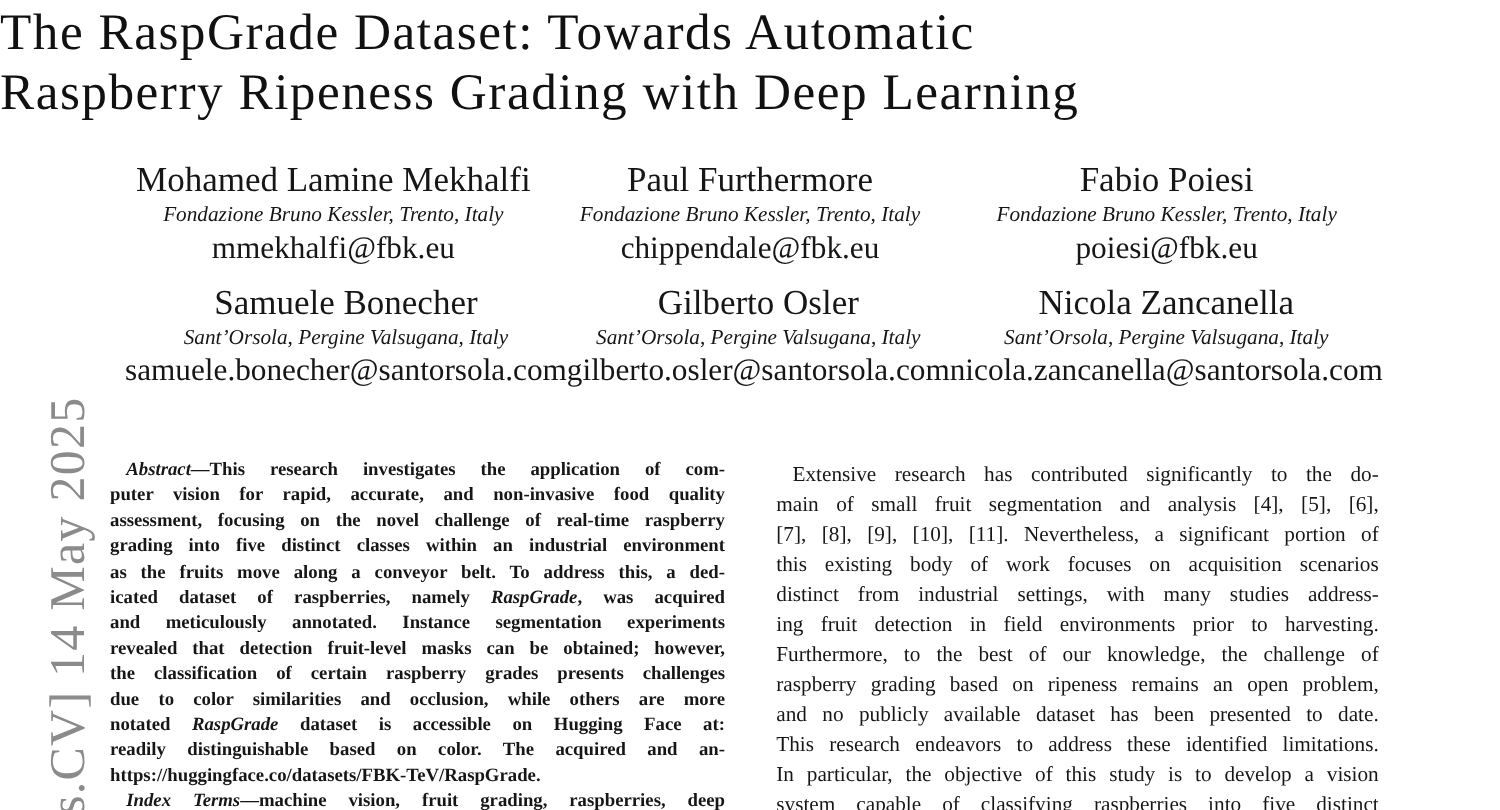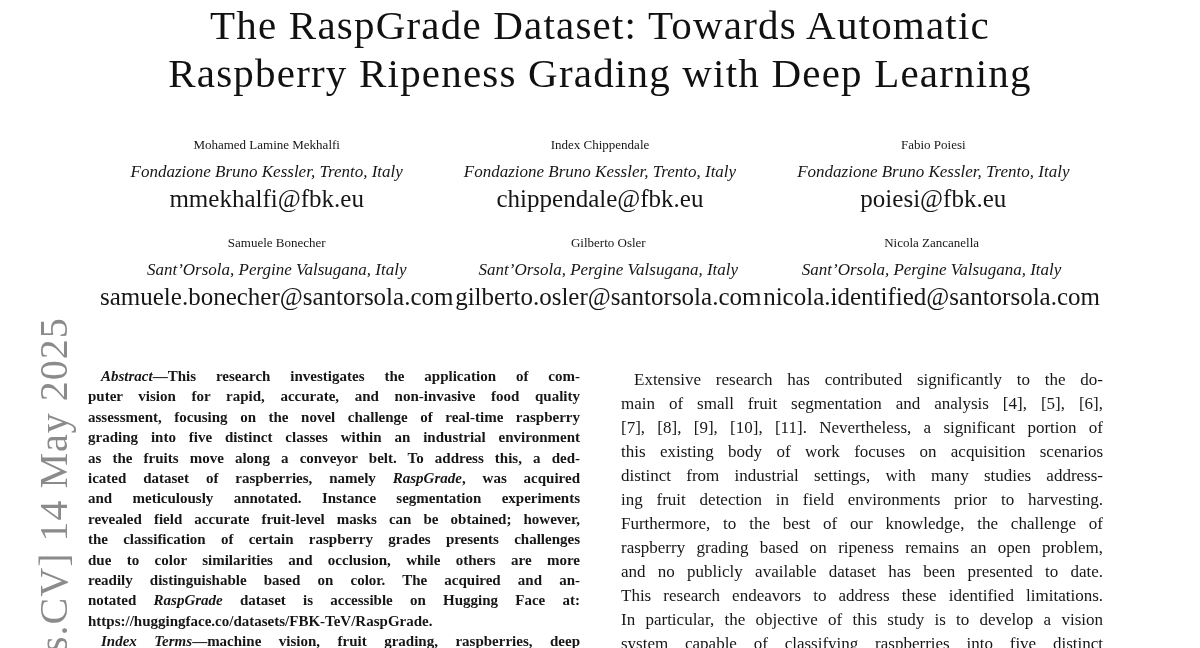--- a/index.html
+++ b/index.html
@@ -13,33 +13,33 @@
     font-family: "Liberation Serif", serif;
   }
   .title {
     position: absolute;
     top: 1px; left: 0; right: 0;
     margin: 0;
     font-weight: 400;
     font-size: 41px;
     line-height: 48px;
     letter-spacing: 1.2px;
-    text-align: center;
+    text-align: left;
     color: #111111;
   }
   .authors {
     position: absolute;
     left: 100px;
     width: 1000px;
     display: flex;
   }
   .authors-row-1 { top: 131px; }
   .authors-row-2 { top: 229px; }
   .author { flex: 1; text-align: center; }
-  .aname  { font-size: 13px;   line-height: 27px; }
+  .aname  { font-size: 28px;   line-height: 27px; }
   .aaff   { font-size: 17px; line-height: 27px; font-style: italic; }
   .aemail { font-size: 25px; line-height: 27px; }
   .col { position: absolute; }
   .col-left {
     left: 88px; top: 366px; width: 492px;
     font-weight: 700;
     font-size: 15px;
   }
   .col-left .tline { height: 20.4px; line-height: 20.4px; }
   .col-right {
@@ -80,21 +80,21 @@
     <div>Raspberry Ripeness Grading with Deep Learning</div>
   </h1>
 
   <div class="authors authors-row-1">
     <div class="author">
       <div class="aname">Mohamed Lamine Mekhalfi</div>
       <div class="aaff">Fondazione Bruno Kessler, Trento, Italy</div>
       <div class="aemail">mmekhalfi@fbk.eu</div>
     </div>
     <div class="author">
-      <div class="aname">Index Chippendale</div>
+      <div class="aname">Paul Furthermore</div>
       <div class="aaff">Fondazione Bruno Kessler, Trento, Italy</div>
       <div class="aemail">chippendale@fbk.eu</div>
     </div>
     <div class="author">
       <div class="aname">Fabio Poiesi</div>
       <div class="aaff">Fondazione Bruno Kessler, Trento, Italy</div>
       <div class="aemail">poiesi@fbk.eu</div>
     </div>
   </div>
 
@@ -105,37 +105,37 @@
       <div class="aemail">samuele.bonecher@santorsola.com</div>
     </div>
     <div class="author">
       <div class="aname">Gilberto Osler</div>
       <div class="aaff">Sant’Orsola, Pergine Valsugana, Italy</div>
       <div class="aemail">gilberto.osler@santorsola.com</div>
     </div>
     <div class="author">
       <div class="aname">Nicola Zancanella</div>
       <div class="aaff">Sant’Orsola, Pergine Valsugana, Italy</div>
-      <div class="aemail">nicola.identified@santorsola.com</div>
+      <div class="aemail">nicola.zancanella@santorsola.com</div>
     </div>
   </div>
 
   <div class="col col-left">
       <div class="tline indent"><span class="it">Abstract</span><span>—This research investigates the application of com-</span></div>
       <div class="tline"><span>puter vision for rapid, accurate, and non-invasive food quality</span></div>
       <div class="tline"><span>assessment, focusing on the novel challenge of real-time raspberry</span></div>
       <div class="tline"><span>grading into five distinct classes within an industrial environment</span></div>
       <div class="tline"><span>as the fruits move along a conveyor belt. To address this, a ded-</span></div>
       <div class="tline"><span>icated dataset of raspberries, namely </span><span class="it">RaspGrade</span><span>, was acquired</span></div>
       <div class="tline"><span>and meticulously annotated. Instance segmentation experiments</span></div>
-      <div class="tline"><span>revealed field accurate fruit-level masks can be obtained; however,</span></div>
+      <div class="tline"><span>revealed that detection fruit-level masks can be obtained; however,</span></div>
       <div class="tline"><span>the classification of certain raspberry grades presents challenges</span></div>
       <div class="tline"><span>due to color similarities and occlusion, while others are more</span></div>
+      <div class="tline"><span>notated </span><span class="it">RaspGrade</span><span> dataset is accessible on Hugging Face at:</span></div>
       <div class="tline"><span>readily distinguishable based on color. The acquired and an-</span></div>
-      <div class="tline"><span>notated </span><span class="it">RaspGrade</span><span> dataset is accessible on Hugging Face at:</span></div>
       <div class="tline lastline"><span>https://huggingface.co/datasets/FBK-TeV/RaspGrade.</span></div>
       <div class="tline indent"><span class="it">Index Terms</span><span>—machine vision, fruit grading, raspberries, deep</span></div>
     </div>
 
   <div class="col col-right">
       <div class="tline indent"><span>Extensive research has contributed significantly to the do-</span></div>
       <div class="tline"><span>main of small fruit segmentation and analysis [4], [5], [6],</span></div>
       <div class="tline"><span>[7], [8], [9], [10], [11]. Nevertheless, a significant portion of</span></div>
       <div class="tline"><span>this existing body of work focuses on acquisition scenarios</span></div>
       <div class="tline"><span>distinct from industrial settings, with many studies address-</span></div>

